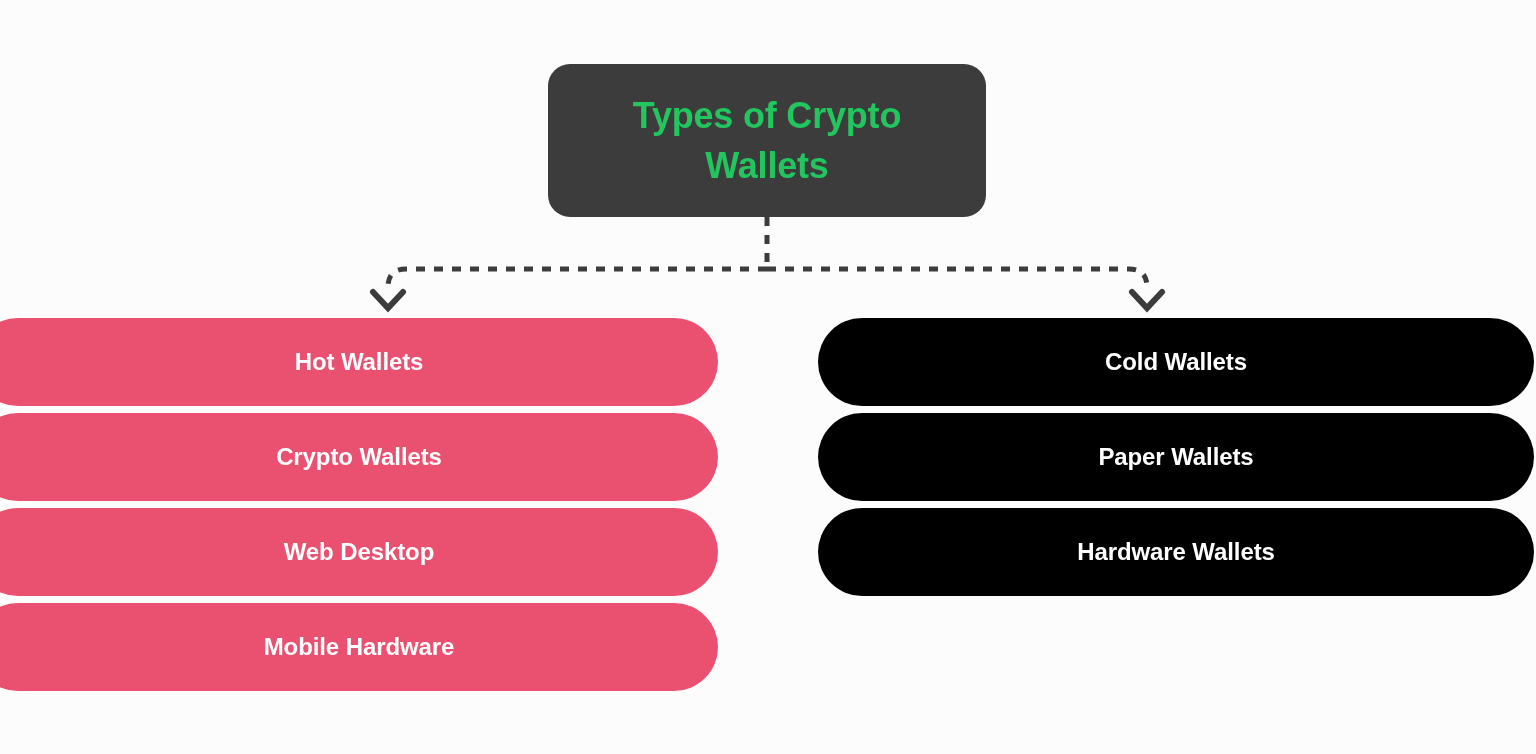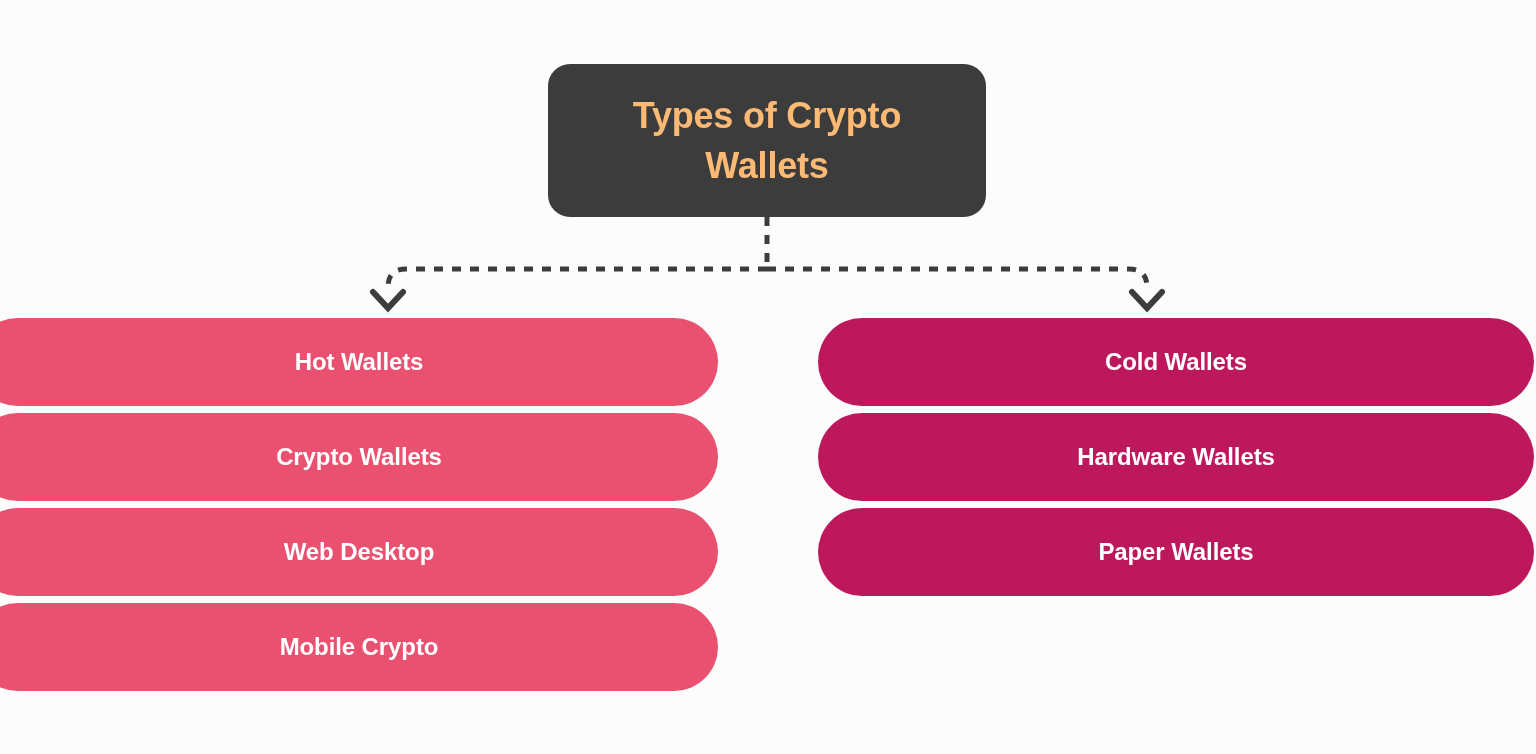--- a/index.html
+++ b/index.html
@@ -28,21 +28,21 @@
     height: 153px;
     background: #3c3c3c;
     border-radius: 22px;
     display: flex;
     align-items: center;
     justify-content: center;
     box-sizing: border-box;
     padding: 0 26px;
   }
   .root-title {
-    color: #fdba74;
+    color: #22c55e;
     font-size: 36px;
     font-weight: bold;
     line-height: 50px;
     text-align: center;
     letter-spacing: -0.2px;
   }
 
   
   #connector {
     position: absolute;
@@ -82,21 +82,21 @@
   }
   .node-label {
     color: #ffffff;
     font-size: 24px;
     font-weight: bold;
     line-height: 1;
     text-align: center;
     letter-spacing: -0.1px;
   }
   .node.hot   { background: #ea506f; }
-  .node.cold  { background: #be185d; justify-content: center; }
+  .node.cold  { background: #000000; justify-content: center; }
 </style>
 </head>
 <body>
 
 <div id="canvas">
 
   <div class="root-node">
     <div class="root-title">Types of Crypto Wallets</div>
   </div>
 
@@ -117,29 +117,29 @@
     <div class="node hot">
       <span class="node-label">Hot Wallets</span>
     </div>
     <div class="node hot">
       <span class="node-label">Crypto Wallets</span>
     </div>
     <div class="node hot">
       <span class="node-label">Web Desktop</span>
     </div>
     <div class="node hot">
-      <span class="node-label">Mobile Crypto</span>
+      <span class="node-label">Mobile Hardware</span>
     </div>
   </div>
 
   <div class="column right">
     <div class="node cold">
       <span class="node-label">Cold Wallets</span>
     </div>
     <div class="node cold">
-      <span class="node-label">Hardware Wallets</span>
+      <span class="node-label">Paper Wallets</span>
     </div>
     <div class="node cold">
-      <span class="node-label">Paper Wallets</span>
+      <span class="node-label">Hardware Wallets</span>
     </div>
   </div>
 
 </div>
 
 </body></html>

